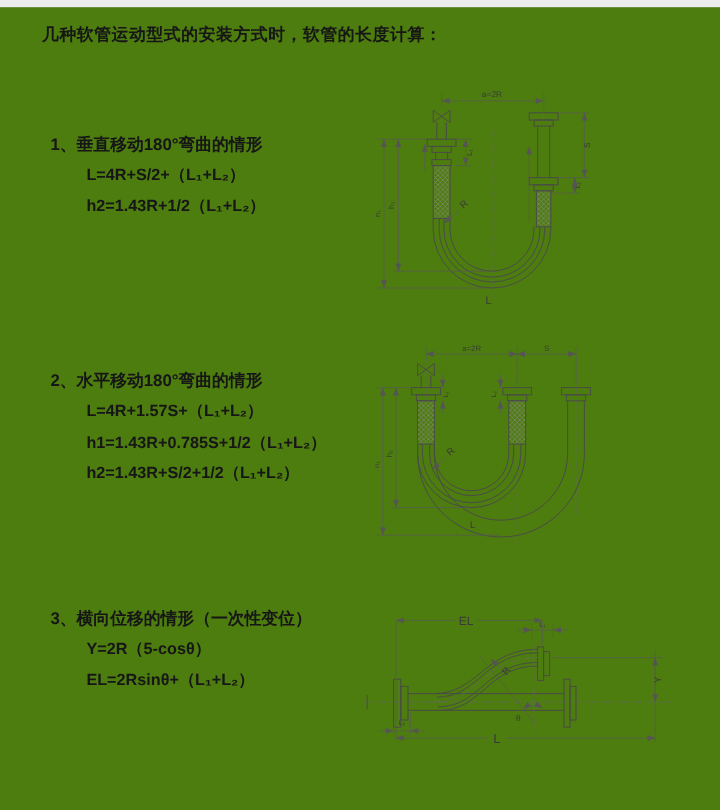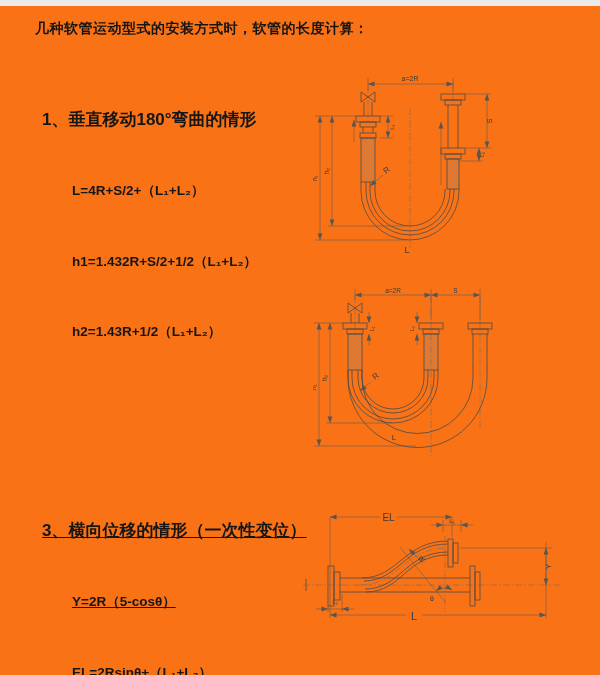--- a/index.html
+++ b/index.html
@@ -1,47 +1,52 @@
 <!DOCTYPE html>
 <html><head>
 <meta charset="utf-8">
 <style>
   html,body{margin:0;padding:0;background:#fff;}
-  .page{position:relative;width:600px;height:675px;background:#f97316;overflow:hidden;
+  .page{position:relative;width:600px;height:675px;background:#4d7c0f;overflow:hidden;
         font-family:"Liberation Sans",sans-serif;color:#161616;}
   .top-edge{position:absolute;top:0;left:0;right:0;height:6px;background:#ebebeb;}
   .title{position:absolute;left:35px;top:20px;font-size:14px;font-weight:bold;letter-spacing:0.5px;}
   .section{position:absolute;left:42px;}
-  .sec-heading{font-size:17px;font-weight:bold;line-height:26px;white-space:nowrap;}
-  .formula{font-size:13.5px;font-weight:bold;line-height:25.5px;margin-left:30px;white-space:nowrap;margin-top:45px;}
+  .sec-heading{font-size:14px;font-weight:bold;line-height:26px;white-space:nowrap;}
+  .formula{font-size:13.5px;font-weight:bold;line-height:25.5px;margin-left:30px;white-space:nowrap;}
   .diagram{position:absolute;}
   svg{display:block;}
   svg text{font-family:"Liberation Sans",sans-serif;fill:#3a3a3a;}
   .draw{stroke:#4a4a4a;stroke-width:0.8;fill:none;}
   .dim{stroke:#5a5a5a;stroke-width:0.55;fill:none;}
   .cl{stroke:#6a6a6a;stroke-width:0.55;fill:none;stroke-dasharray:7 2 1.5 2;}
   .braid{stroke:#4a4a4a;stroke-width:0.8;}
 </style>
 </head>
 <body>
 
 <div class="page">
   <div class="top-edge"></div>
 
   <div class="title">几种软管运动型式的安装方式时，软管的长度计算：</div>
 
   <div class="section" style="top:107px;">
     <div class="sec-heading">1、垂直移动180°弯曲的情形</div>
     <div class="formula">L=4R+S/2+（L₁+L₂）</div>
-    <div class="formula">h1=1.432R+S/2+1/2（L₁+L₂）</div>
     <div class="formula">h2=1.43R+1/2（L₁+L₂）</div>
   </div>
 
-
-  <div class="section" style="top:518px;text-decoration:underline;">
+  <div class="section" style="top:304px;">
+    <div class="sec-heading">2、水平移动180°弯曲的情形</div>
+    <div class="formula">L=4R+1.57S+（L₁+L₂）</div>
+    <div class="formula">h1=1.43R+0.785S+1/2（L₁+L₂）</div>
+    <div class="formula">h2=1.43R+S/2+1/2（L₁+L₂）</div>
+  </div>
+
+  <div class="section" style="top:502px;">
     <div class="sec-heading">3、横向位移的情形（一次性变位）</div>
     <div class="formula">Y=2R（5-cosθ）</div>
     <div class="formula">EL=2Rsinθ+（L₁+L₂）</div>
   </div>
 
   <div class="diagram" style="left:313px;top:70px;">
   <svg width="287" height="190" viewBox="0 0 287 190">
     <defs>
       <marker id="a1" markerUnits="userSpaceOnUse" markerWidth="9" markerHeight="8" refX="7" refY="4" orient="auto-start-reverse">
         <path d="M0.5,1.6 L7,4 L0.5,6.4 Z" fill="#555"></path>

